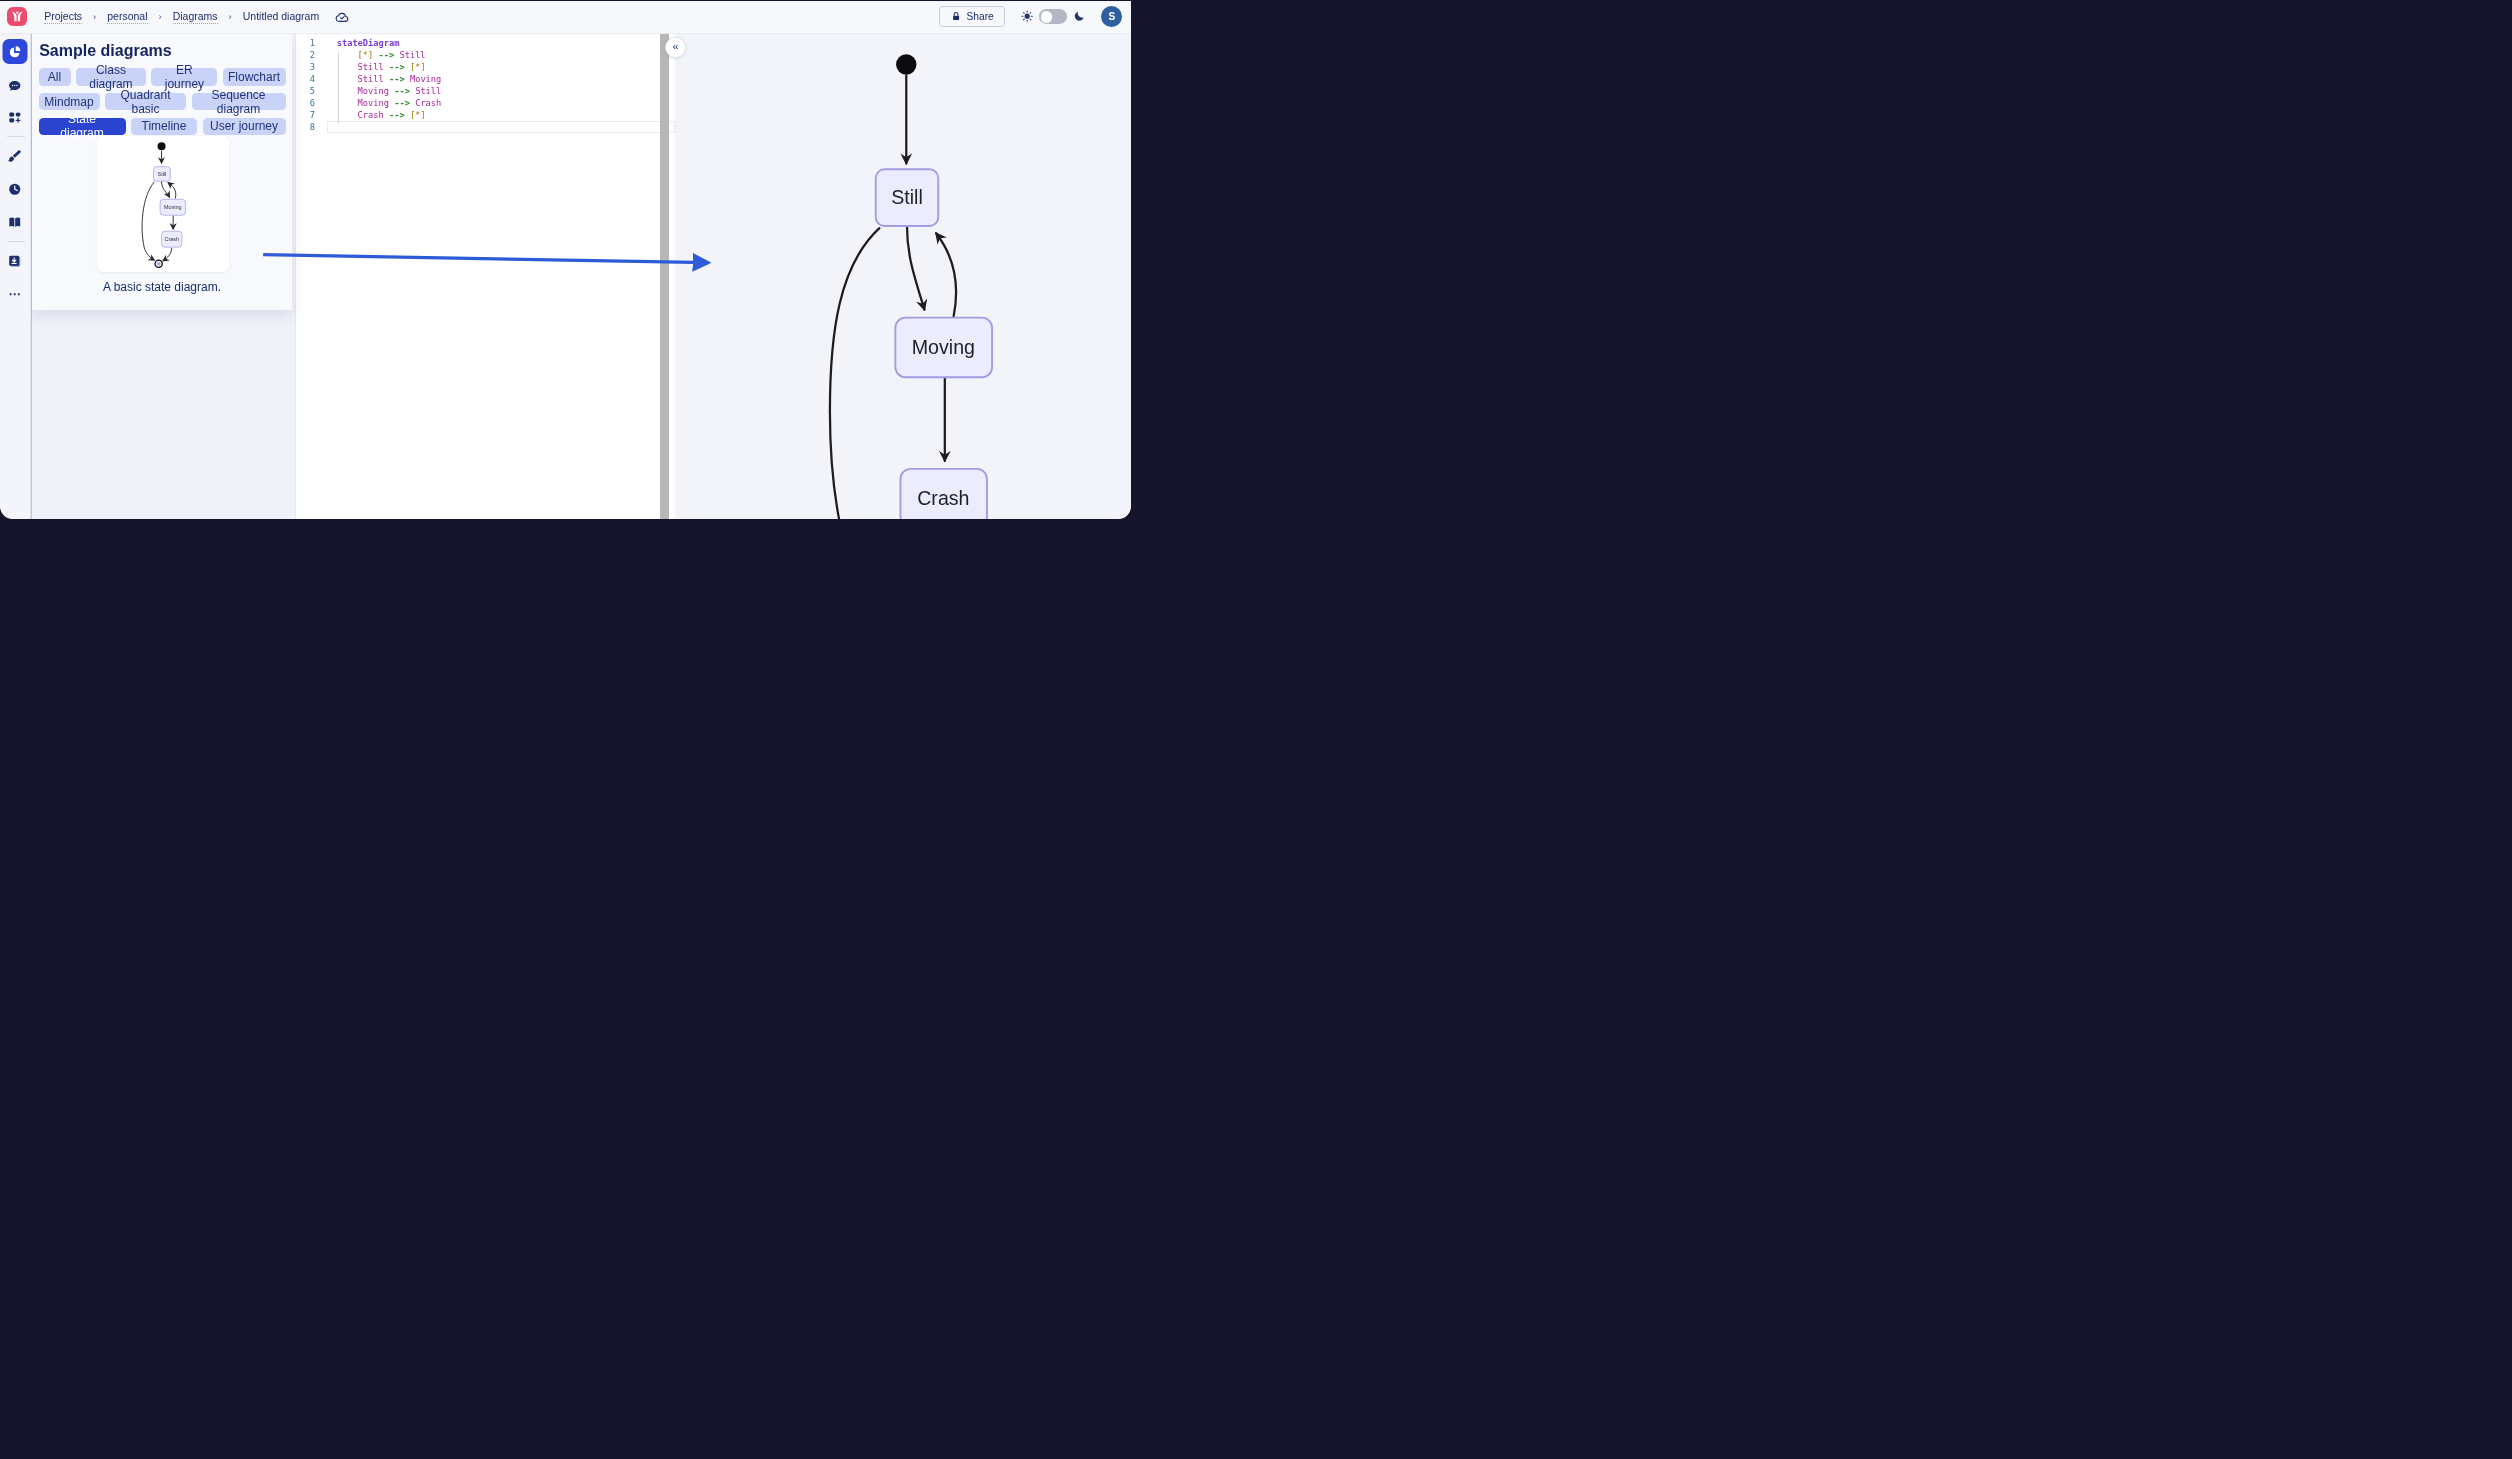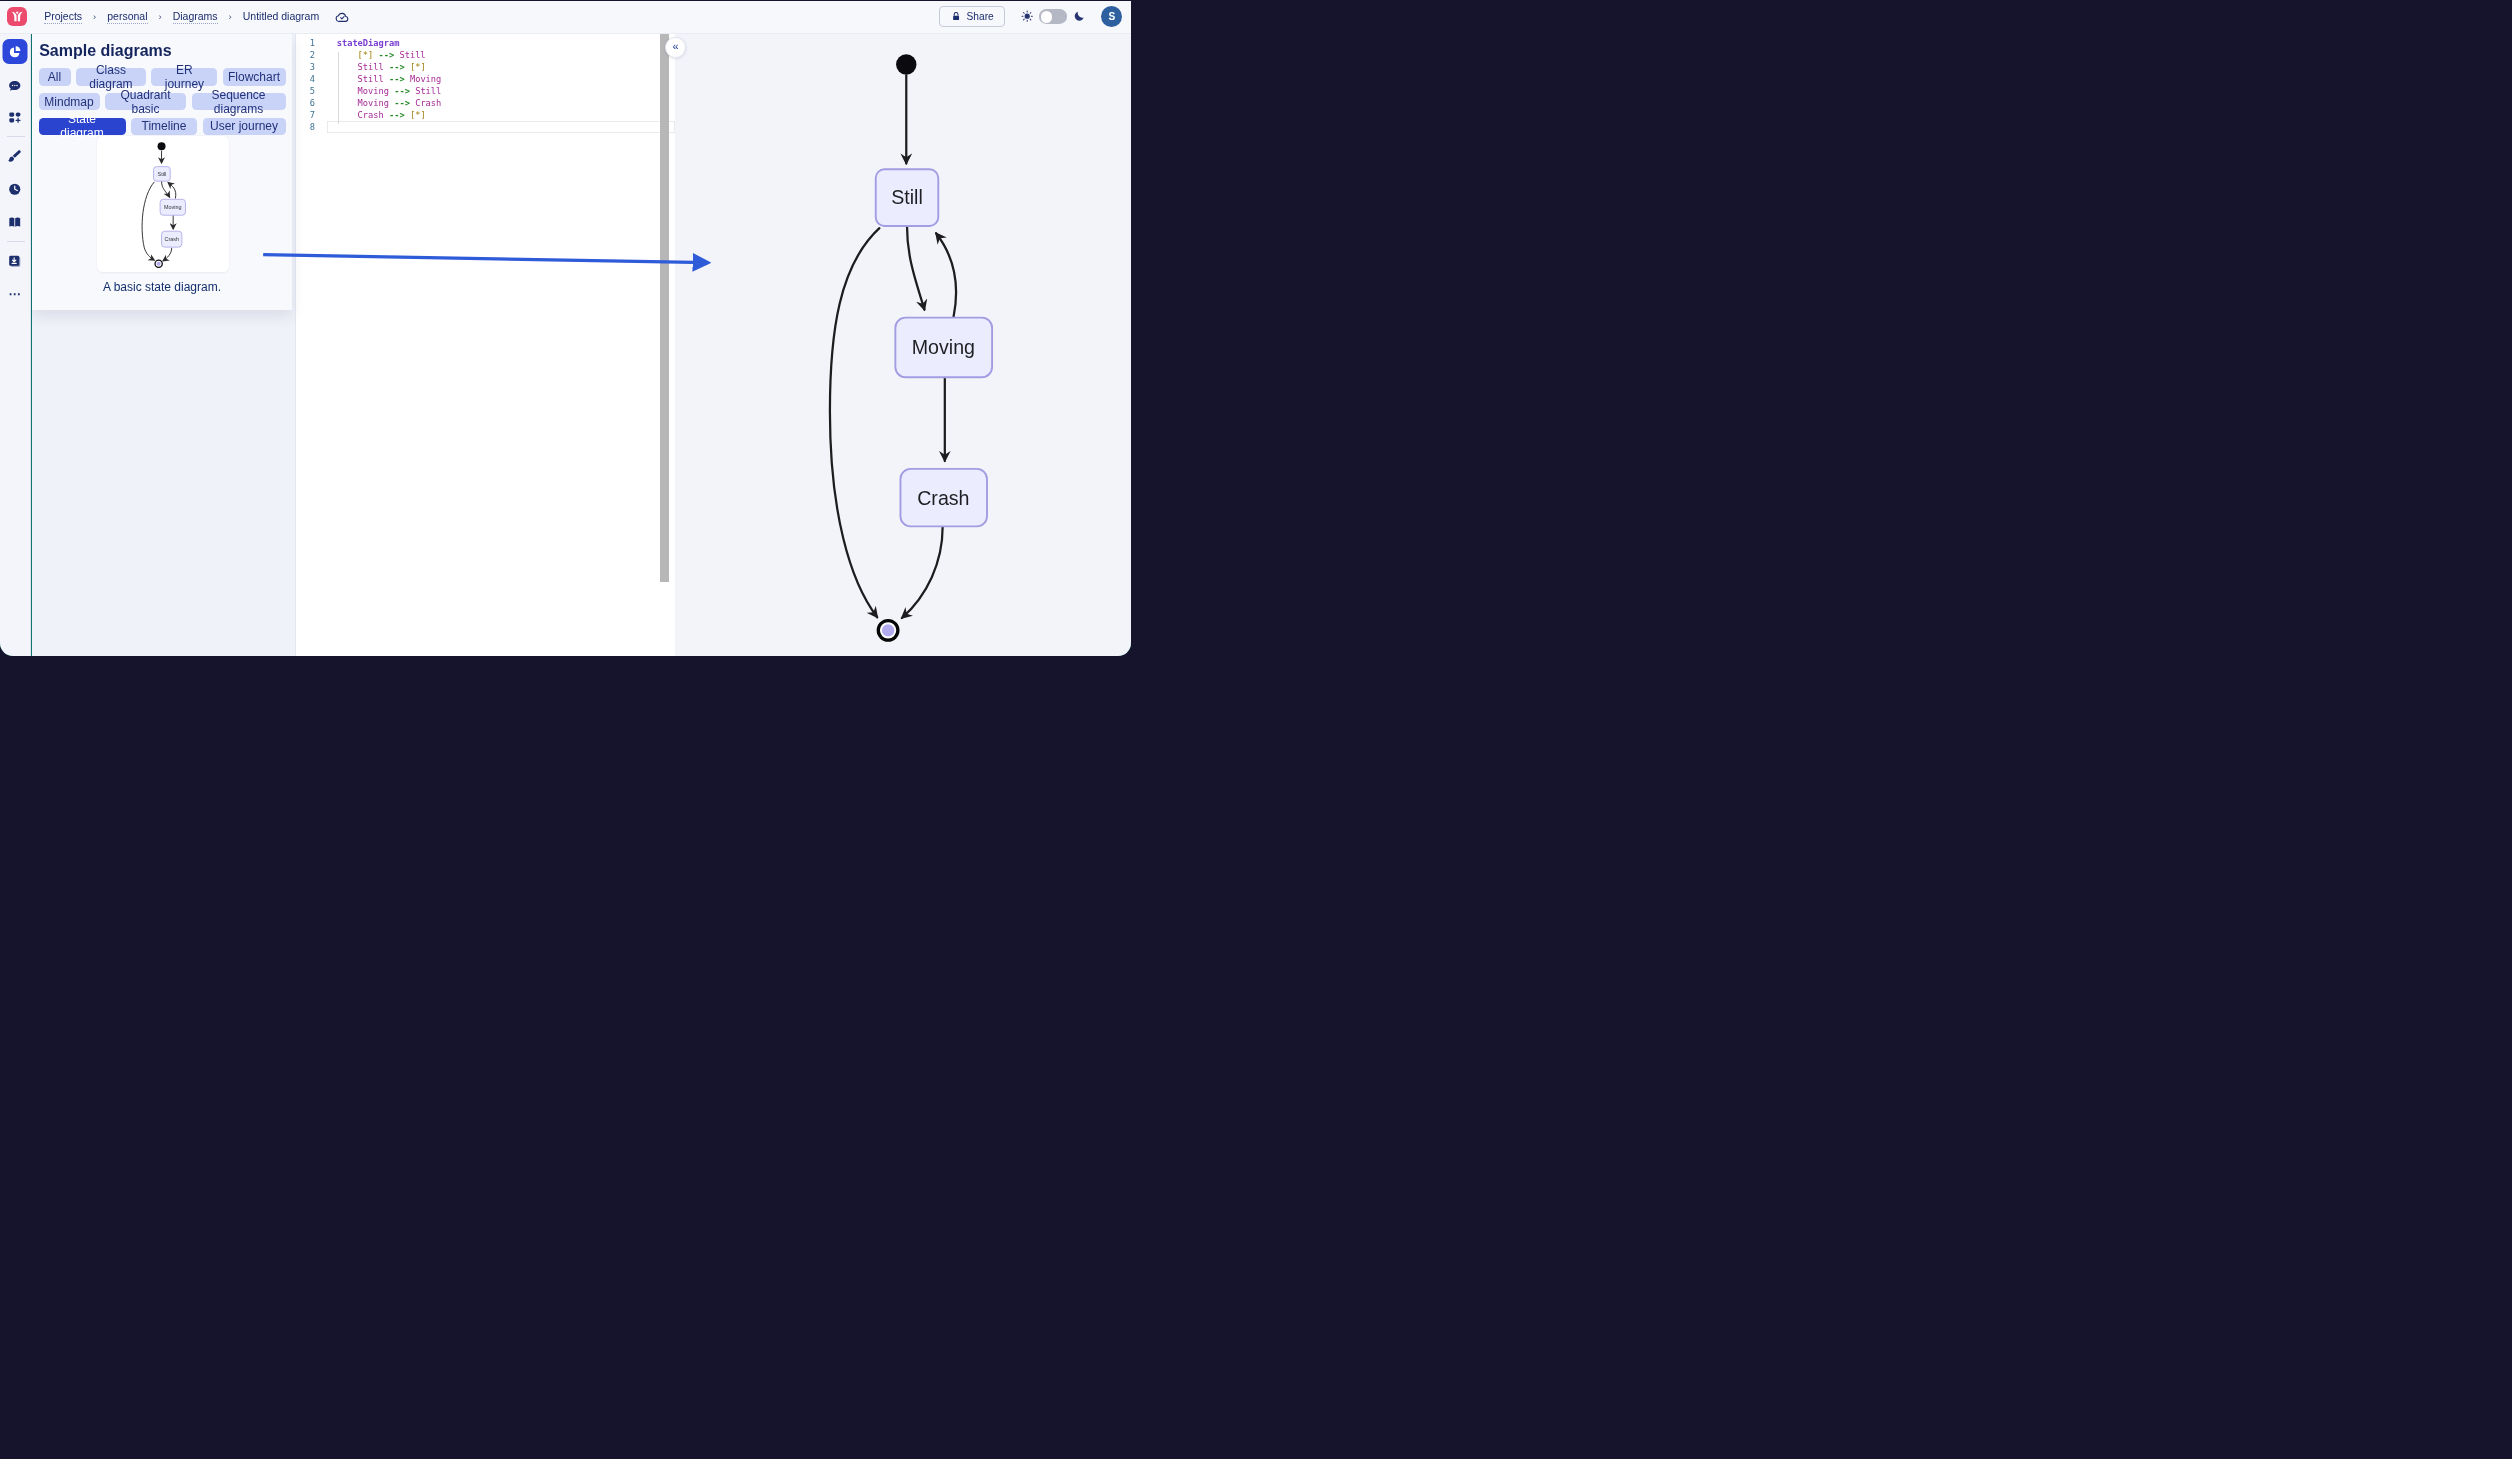--- a/index.html
+++ b/index.html
@@ -1,18 +1,18 @@
 <!DOCTYPE html>
 <html style="font-size:11.6px"><head>
 <meta charset="utf-8">
 <style>
   html,body{margin:0;padding:0;background:#16142c;}
   *{box-sizing:border-box;}
   body{font-family:"Liberation Sans",sans-serif;width:1131px;height:657px;position:relative;overflow:hidden;}
-  .app{position:absolute;top:0.7px;left:0;width:1131px;height:655px;background:#0f766e;
+  .app{position:absolute;top:0.7px;left:0;width:1131px;height:518px;background:#f9a8d4;
        border-radius:0 0 13px 13px;overflow:hidden;}
 
   
   .topbar{position:absolute;top:0;left:0;width:100%;height:33px;background:#f7f8fc;
           border-bottom:0.7px solid #eaecf4;display:flex;align-items:center;padding:0 8.7px;z-index:30;}
   .logo{width:19.6px;height:19.6px;border-radius:5.8px;background:#ec4b6e;display:flex;align-items:center;
         justify-content:center;margin-left:-1.5px;cursor:pointer;}
   .breadcrumb{display:flex;align-items:center;gap:11px;margin-left:17.4px;font-size:10.5px;color:#1c2d6e;}
   .crumb{border-bottom:0.7px dotted #9aa5c9;padding-bottom:0.7px;cursor:pointer;}
   .crumb.current{border-bottom:none;}
@@ -186,21 +186,21 @@
     <h2>Sample diagrams</h2>
     <div class="chip-row">
       <button class="chip" style="width:32px">All</button>
       <button class="chip grow">Class diagram</button>
       <button class="chip" style="width:66px">ER journey</button>
       <button class="chip" style="width:63px">Flowchart</button>
     </div>
     <div class="chip-row">
       <button class="chip" style="width:61px">Mindmap</button>
       <button class="chip grow">Quadrant basic</button>
-      <button class="chip" style="width:94px">Sequence diagrams</button>
+      <button class="chip" style="width:94px">Sequence diagram</button>
     </div>
     <div class="chip-row">
       <button class="chip active" style="width:87px">State diagram</button>
       <button class="chip grow">Timeline</button>
       <button class="chip" style="width:83px">User journey</button>
     </div>
 
     <div class="sample-card">
       <svg width="132" height="136" viewBox="0 0 182 187">
         <defs>

